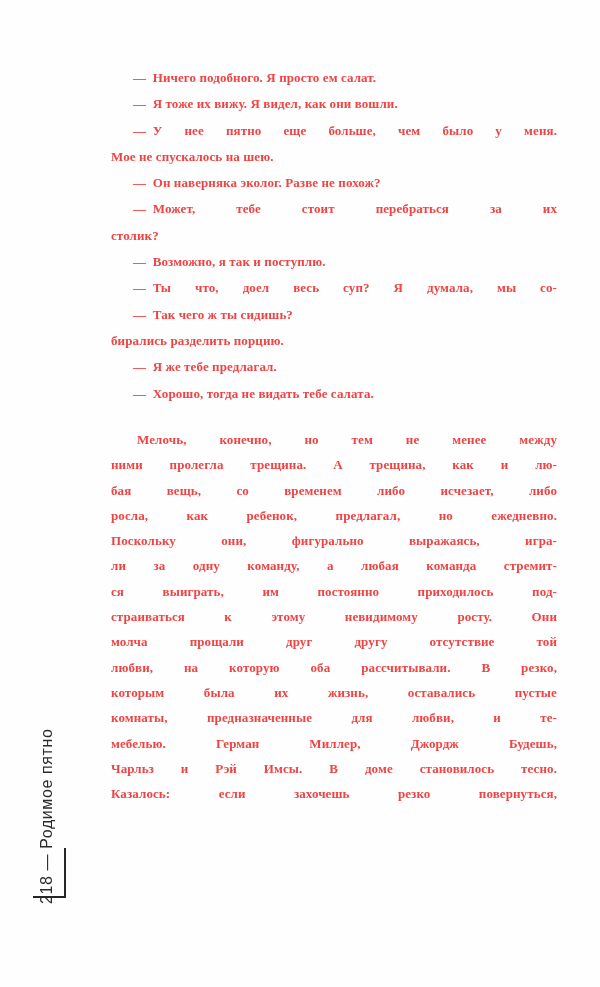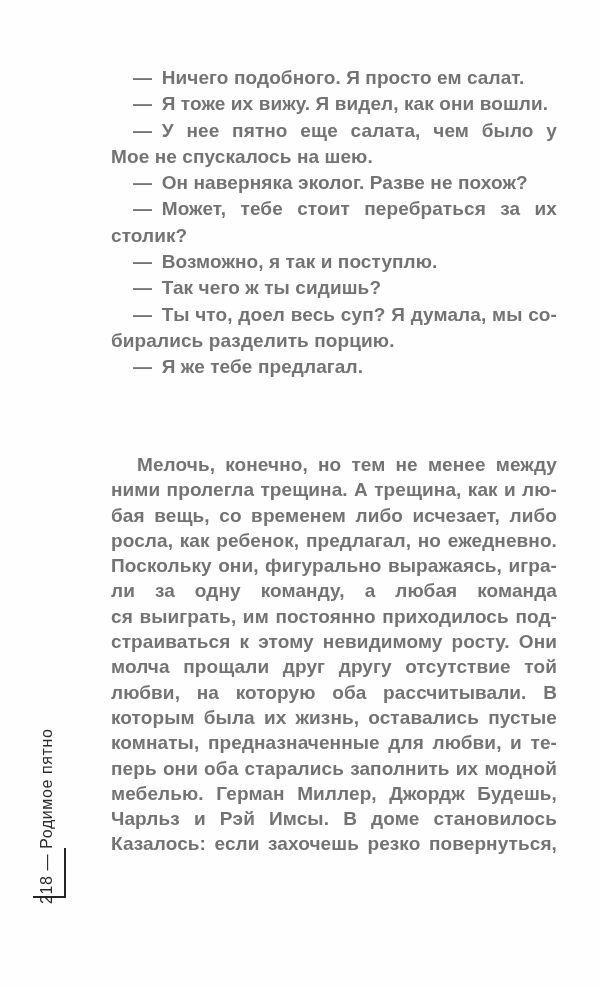--- a/index.html
+++ b/index.html
@@ -15,26 +15,26 @@
     overflow: hidden;
     font-family: "Liberation Serif", "DejaVu Serif", serif;
   }
   
   .block {
     position: absolute;
     left: 111px;
     width: 446px;
   }
   .block-dialogue { top: 65px; }
-  .block-paragraph { top: 452px; }
+  .block-paragraph { top: 427px; }
   .line {
-    font-family: Liberation Sans, sans-serif;
+    font-family: Liberation Serif, serif;
     font-weight: bold;
-    font-size: 19px;
-    color: #737373;
+    font-size: 13px;
+    color: #ef4444;
     text-align: justify;
     overflow: hidden;
     letter-spacing: 0.1px;
   }
   .block-dialogue .line { line-height: 26.3px; height: 26.3px; }
   .block-paragraph .line { line-height: 25.3px; height: 25.3px; }
   .line.justify { text-align-last: justify; }
   .line.nojustify { text-align-last: left; }
   .line.indent-dash { text-indent: 22px; }
   .line.indent-par { text-indent: 26px; }
@@ -76,44 +76,44 @@
 
   <div class="sidebar-text">218 — Родимое пятно</div>
 
   <div class="bracket-v"></div>
 
   <div class="bracket-h"></div>
 
   <div class="block block-dialogue" id="dialogue-block">
       <div class="line nojustify indent-dash">— Ничего подобного. Я просто ем салат.</div>
       <div class="line nojustify indent-dash">— Я тоже их вижу. Я видел, как они вошли.</div>
-      <div class="line justify indent-dash">— У нее пятно еще салата, чем было у меня.</div>
+      <div class="line justify indent-dash">— У нее пятно еще больше, чем было у меня.</div>
       <div class="line nojustify">Мое не спускалось на шею.</div>
       <div class="line nojustify indent-dash">— Он наверняка эколог. Разве не похож?</div>
       <div class="line justify indent-dash">— Может, тебе стоит перебраться за их</div>
       <div class="line nojustify">столик?</div>
       <div class="line nojustify indent-dash">— Возможно, я так и поступлю.</div>
+      <div class="line justify indent-dash">— Ты что, доел весь суп? Я думала, мы со-</div>
       <div class="line nojustify indent-dash">— Так чего ж ты сидишь?</div>
-      <div class="line justify indent-dash">— Ты что, доел весь суп? Я думала, мы со-</div>
       <div class="line nojustify">бирались разделить порцию.</div>
       <div class="line nojustify indent-dash">— Я же тебе предлагал.</div>
+      <div class="line nojustify indent-dash">— Хорошо, тогда не видать тебе салата.</div>
     </div>
 
   <div class="block block-paragraph" id="paragraph-block">
       <div class="line justify indent-par">Мелочь, конечно, но тем не менее между</div>
       <div class="line justify">ними пролегла трещина. А трещина, как и лю-</div>
       <div class="line justify">бая вещь, со временем либо исчезает, либо</div>
       <div class="line justify">росла, как ребенок, предлагал, но ежедневно.</div>
       <div class="line justify">Поскольку они, фигурально выражаясь, игра-</div>
       <div class="line justify">ли за одну команду, а любая команда стремит-</div>
       <div class="line justify">ся выиграть, им постоянно приходилось под-</div>
       <div class="line justify">страиваться к этому невидимому росту. Они</div>
       <div class="line justify">молча прощали друг другу отсутствие той</div>
       <div class="line justify">любви, на которую оба рассчитывали. В резко,</div>
       <div class="line justify">которым была их жизнь, оставались пустые</div>
       <div class="line justify">комнаты, предназначенные для любви, и те-</div>
-      <div class="line justify">перь они оба старались заполнить их модной</div>
       <div class="line justify">мебелью. Герман Миллер, Джордж Будешь,</div>
       <div class="line justify">Чарльз и Рэй Имсы. В доме становилось тесно.</div>
       <div class="line justify">Казалось: если захочешь резко повернуться,</div>
     </div>
 
 </div>
 
 </body></html>

